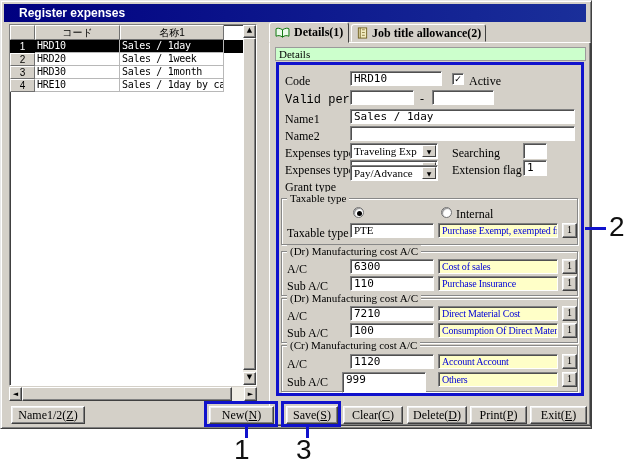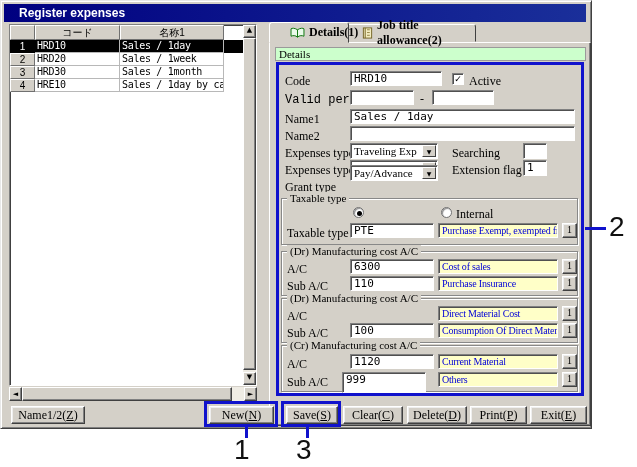--- a/index.html
+++ b/index.html
@@ -35,21 +35,21 @@
   .vscroll{right:0;top:0;width:13px;height:360px;background:#efece4;}
   .hscroll{left:8px;top:386px;width:248px;height:14px;background:#efece4;}
   .sbtn{background:#d4d0c8;border:1px solid;border-color:#fff #404040 #404040 #fff;
         box-shadow:inset -1px -1px 0 #808080;box-sizing:border-box;
         font:7px "DejaVu Sans",sans-serif;text-align:center;color:#000;}
   .thumb{background:#d4d0c8;border:1px solid;border-color:#fff #404040 #404040 #fff;
          box-shadow:inset -1px -1px 0 #808080;box-sizing:border-box;}
   
   .tab{box-sizing:border-box;background:#d4d0c8;border:1px solid;
        border-color:#fff #404040 transparent #fff;border-radius:3px 3px 0 0;
-       display:flex;align-items:center;padding-left:20px;
+       display:flex;align-items:center;padding-left:5px;
        font:bold 12px "Liberation Serif",serif;}
   .tab .ticon{margin-right:4px;display:inline-flex;}
   .panel{left:268px;top:41px;width:322px;height:384px;background:#d4d0c8;
          border:1px solid;border-color:#fff #404040 #404040 #fff;
          box-shadow:inset -1px -1px 0 #808080;box-sizing:border-box;}
   .greenbar{left:274px;top:46px;width:311px;height:14px;background:#ccffcc;
             border:1px solid #9a9a9a;box-sizing:border-box;
             font:11px "Liberation Serif",serif;line-height:12px;padding-left:3px;color:#000;}
   
   .lbl{font:12px "Liberation Serif",serif;color:#000;white-space:nowrap;}
@@ -135,21 +135,21 @@
     <div class="abs panel"></div>
     <div class="abs tab" style="left:268px;top:21px;width:80px;height:21px;z-index:2;">
       <span class="ticon">
         <svg width="15" height="12" viewBox="0 0 16 13">
           <path d="M8 3 C5 1,2 1,1 2 L1 10 C3 9,6 9,8 11 C10 9,13 9,15 10 L15 2 C14 1,11 1,8 3 Z" fill="#eafaea" stroke="#007000" stroke-width="1"></path>
           <line x1="8" y1="3" x2="8" y2="11" stroke="#007000" stroke-width="1"></line>
         </svg>
       </span>
       <span>Details(1)</span>
     </div>
-    <div class="abs tab" style="left:340px;top:23px;width:135px;height:18px;z-index:0;font-weight:bold;">
+    <div class="abs tab" style="left:350px;top:23px;width:135px;height:18px;z-index:0;font-weight:bold;">
       <span class="ticon">
         <svg width="11" height="12" viewBox="0 0 11 13">
           <rect x="1" y="1" width="9" height="11" fill="#f2ecc0" stroke="#706020"></rect>
           <line x1="3" y1="1" x2="3" y2="12" stroke="#706020"></line>
           <line x1="5" y1="3" x2="8" y2="3" stroke="#908040"></line>
           <line x1="5" y1="6" x2="8" y2="6" stroke="#908040"></line>
           <line x1="5" y1="9" x2="8" y2="9" stroke="#908040"></line>
         </svg>
       </span>
       <span>Job title allowance(2)</span>
@@ -198,53 +198,54 @@
     </div>
 
     <div class="abs fs" style="left:280px;top:197px;width:297px;height:47px;">
       <span class="legend">Taxable type</span>
     </div>
     <div class="abs radio on" style="left:352px;top:206px;"></div>
     <div class="abs lbl" style="left:367px;top:206px;margin-top:36px;">External</div>
     <div class="abs radio" style="left:440px;top:206px;"></div>
     <div class="abs lbl" style="left:455px;top:206px;">Internal</div>
     <div class="abs lbl" style="left:286px;top:225px;">Taxable type</div>
-    <div class="abs sunken val" style="left:349px;top:222px;width:84px;height:15px;">PTE</div>
+    <div class="abs sunken val" style="left:349px;top:222px;width:84px;height:15px;font-family:Liberation Serif, serif;">PTE</div>
     <div class="abs sunken val yellow" style="left:437px;top:222px;width:120px;height:15px;">Purchase Exempt, exempted from</div>
     <div class="abs btn lookup" style="left:561px;top:222px;width:15px;height:15px;">1</div>
 
     <div class="abs fs" style="left:280px;top:250px;width:297px;height:45px;">
       <span class="legend">(Dr) Manufacturing cost A/C</span>
     </div>
     <div class="abs lbl" style="left:286px;top:261px;">A/C</div>
     <div class="abs sunken val" style="left:349px;top:258px;width:84px;height:15px;">6300</div>
     <div class="abs sunken val yellow" style="left:437px;top:258px;width:120px;height:15px;">Cost of sales</div>
     <div class="abs btn lookup" style="left:561px;top:258px;width:15px;height:15px;">1</div>
     <div class="abs lbl" style="left:286px;top:278px;">Sub A/C</div>
     <div class="abs sunken val" style="left:349px;top:275px;width:84px;height:15px;">110</div>
     <div class="abs sunken val yellow" style="left:437px;top:275px;width:120px;height:15px;">Purchase Insurance</div>
     <div class="abs btn lookup" style="left:561px;top:275px;width:15px;height:15px;">1</div>
 
     <div class="abs fs" style="left:280px;top:297px;width:297px;height:45px;">
       <span class="legend">(Dr) Manufacturing cost A/C</span>
     </div>
     <div class="abs lbl" style="left:286px;top:308px;">A/C</div>
+    <div class="abs sunken val" style="left:349px;top:305px;width:84px;height:15px;">7210</div>
     <div class="abs sunken val yellow" style="left:437px;top:305px;width:120px;height:15px;">Direct Material Cost</div>
     <div class="abs btn lookup" style="left:561px;top:305px;width:15px;height:15px;">1</div>
     <div class="abs lbl" style="left:286px;top:325px;">Sub A/C</div>
     <div class="abs sunken val" style="left:349px;top:322px;width:84px;height:15px;">100</div>
     <div class="abs sunken val yellow" style="left:437px;top:322px;width:120px;height:15px;">Consumption Of Direct Materials</div>
     <div class="abs btn lookup" style="left:561px;top:322px;width:15px;height:15px;">1</div>
 
     <div class="abs fs" style="left:280px;top:344px;width:297px;height:47px;">
       <span class="legend">(Cr) Manufacturing cost A/C</span>
     </div>
     <div class="abs lbl" style="left:286px;top:356px;">A/C</div>
     <div class="abs sunken val" style="left:349px;top:353px;width:84px;height:15px;">1120</div>
-    <div class="abs sunken val yellow" style="left:437px;top:353px;width:120px;height:15px;">Current Material</div>
+    <div class="abs sunken val yellow" style="left:437px;top:353px;width:120px;height:15px;">Account Account</div>
     <div class="abs btn lookup" style="left:561px;top:353px;width:15px;height:15px;">1</div>
     <div class="abs lbl" style="left:286px;top:374px;">Sub A/C</div>
     <div class="abs sunken val" style="left:341px;top:371px;width:84px;height:21px;">999</div>
     <div class="abs sunken val yellow" style="left:437px;top:371px;width:120px;height:15px;">Others</div>
     <div class="abs btn lookup" style="left:561px;top:371px;width:15px;height:15px;">1</div>
 
     <div class="abs btn mnemonic" style="left:10px;top:405px;width:74px;height:18px;line-height:17px;">Name1/2(<u>Z</u>)</div>
     <div class="abs btn mnemonic" style="left:208px;top:405px;width:65px;height:18px;line-height:17px;">New(<u>N</u>)</div>
     <div class="abs btn mnemonic" style="left:285px;top:405px;width:52px;height:18px;line-height:17px;">Save(<u>S</u>)</div>
     <div class="abs btn mnemonic" style="left:342px;top:405px;width:60px;height:18px;line-height:17px;">Clear(<u>C</u>)</div>

